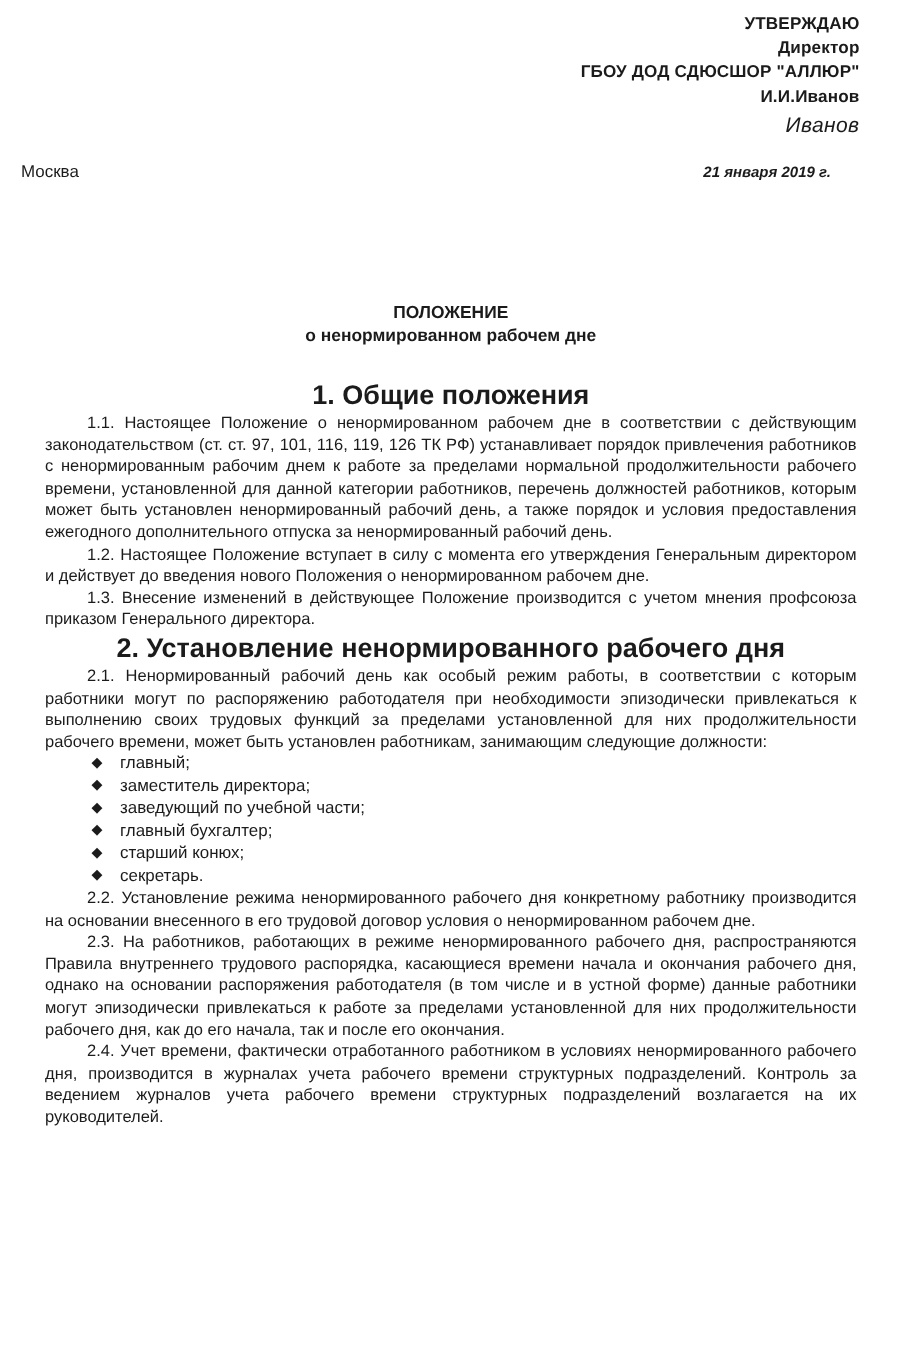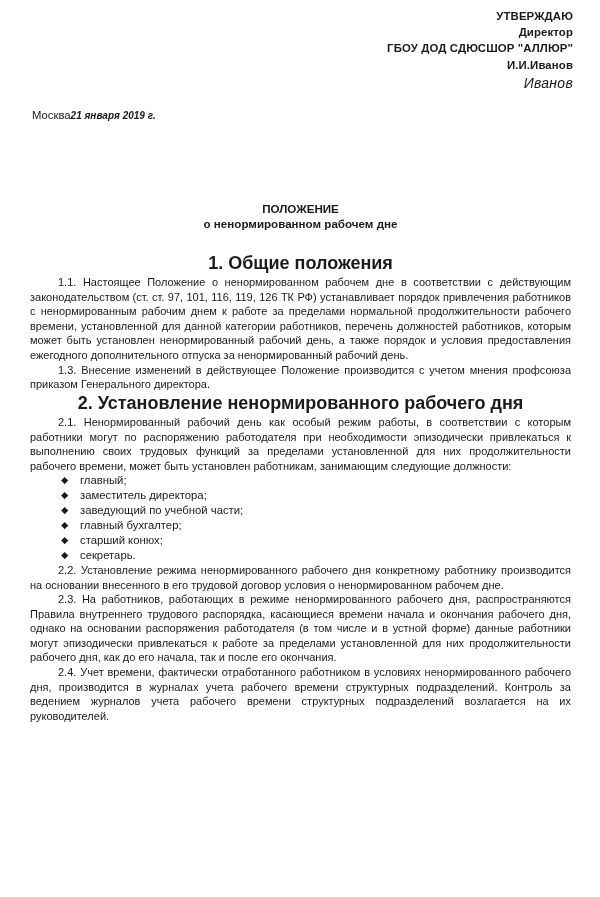--- a/index.html
+++ b/index.html
@@ -47,25 +47,25 @@
     font-weight: normal;
     font-size: 14px;
     padding-left: 16px;
     margin-top: 1px;
     letter-spacing: 0.02em;
   }
 
   
   .citydate {
     position: absolute;
-    left: 32px;
+    left: 14px;
     top: 108px;
     width: 540px;
     display: flex;
-    justify-content: flex-start;
+    justify-content: space-between;
     align-items: baseline;
     font-size: 11.3px;
   }
   .citydate .city {
     text-align: left;
   }
   .citydate .date {
     font-style: italic;
     font-weight: bold;
     font-size: 10px;
@@ -154,20 +154,21 @@
 
   <div class="body-wrap">
 
     <div class="doc-title">
       <span class="t1">ПОЛОЖЕНИЕ</span>
       <span class="t2">о ненормированном рабочем дне</span>
     </div>
 
     <h2 class="section-heading sec1-heading">1. Общие положения</h2>
     <p class="para">1.1. Настоящее Положение о ненормированном рабочем дне в соответствии с действующим законодательством (ст. ст. 97, 101, 116, 119, 126 ТК РФ) устанавливает порядок привлечения работников с ненормированным рабочим днем к работе за пределами нормальной продолжительности рабочего времени, установленной для данной категории работников, перечень должностей работников, которым может быть установлен ненормированный рабочий день, а также порядок и условия предоставления ежегодного дополнительного отпуска за ненормированный рабочий день.</p>
+    <p class="para">1.2. Настоящее Положение вступает в силу с момента его утверждения Генеральным директором и действует до введения нового Положения о ненормированном рабочем дне.</p>
     <p class="para">1.3. Внесение изменений в действующее Положение производится с учетом мнения профсоюза приказом Генерального директора.</p>
 
     <h2 class="section-heading sec2-heading">2. Установление ненормированного рабочего дня</h2>
     <p class="para">2.1. Ненормированный рабочий день как особый режим работы, в соответствии с которым работники могут по распоряжению работодателя при необходимости эпизодически привлекаться к выполнению своих трудовых функций за пределами установленной для них продолжительности рабочего времени, может быть установлен работникам, занимающим следующие должности:</p>
 
     <ul class="positions">
       <li>
         <span class="bullet">◆</span>
         <span>главный;</span>
       </li>

